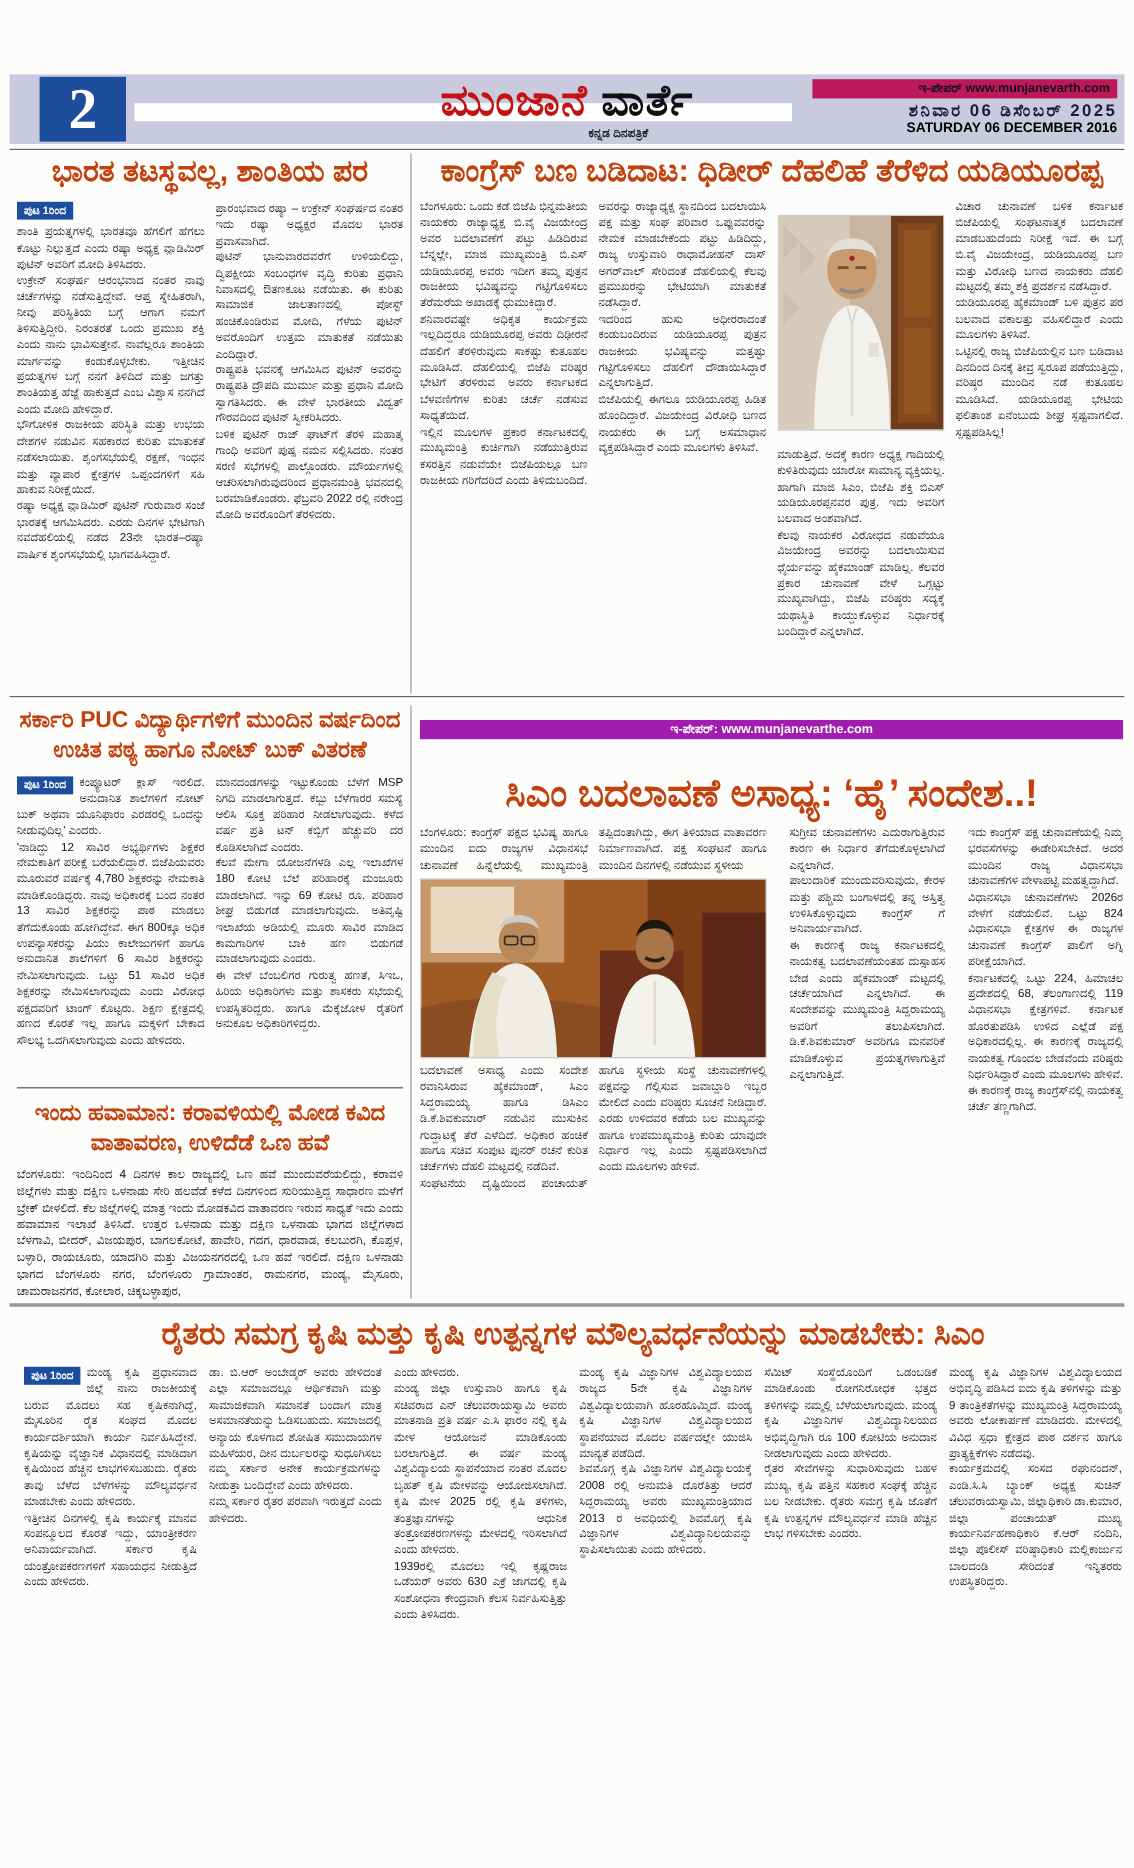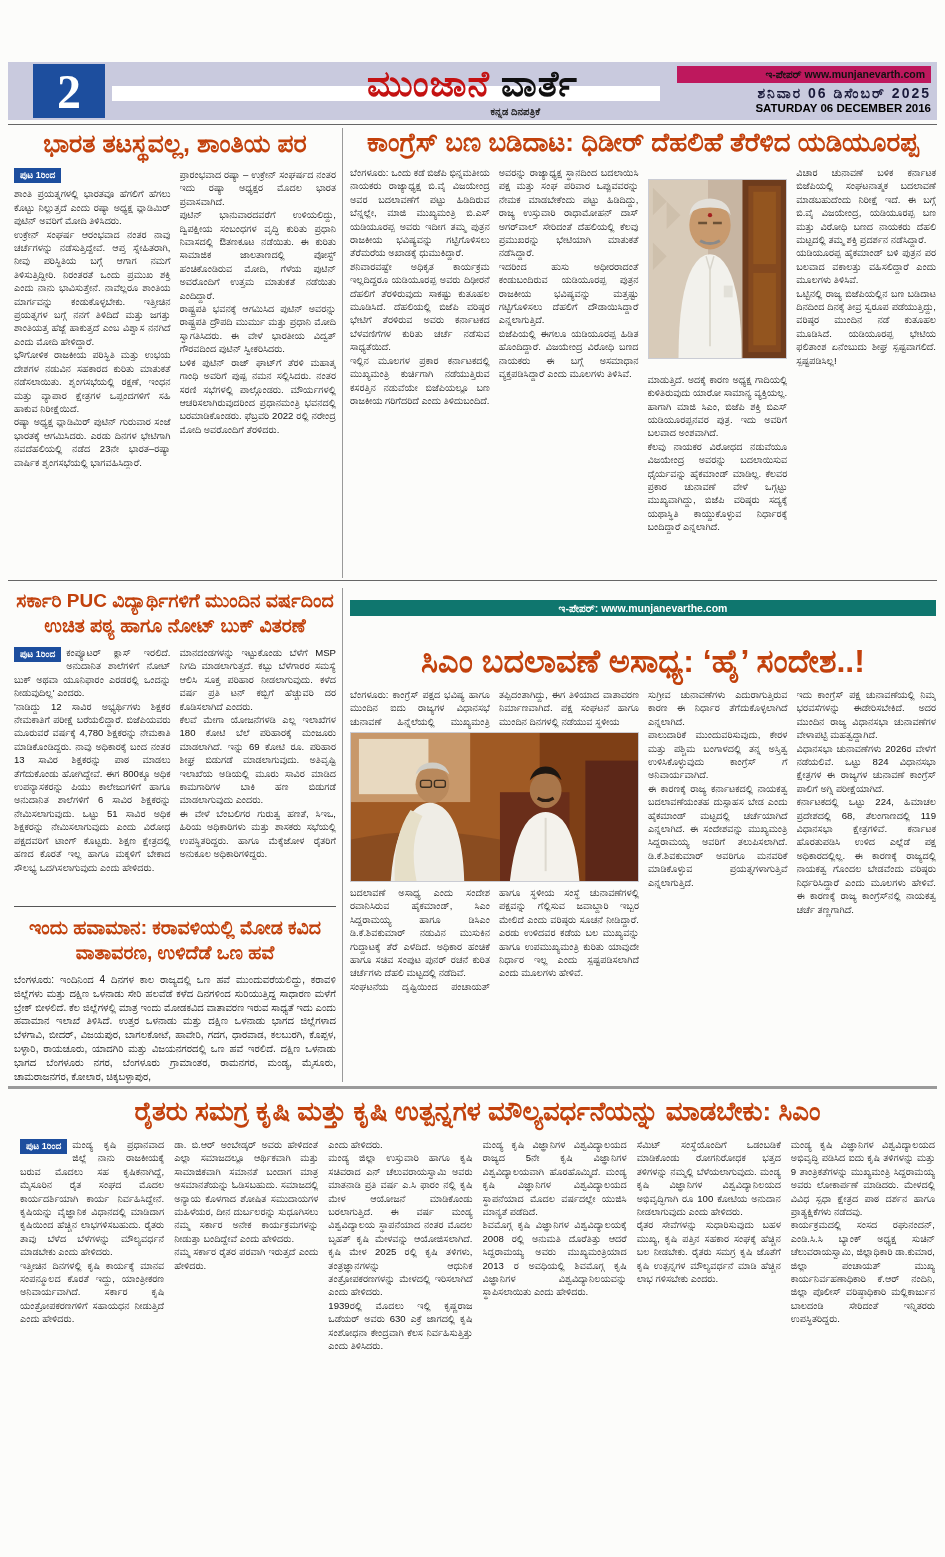--- a/index.html
+++ b/index.html
@@ -39,24 +39,24 @@
   .sec-top-left .headline{font-size:25px;line-height:30px;margin-bottom:10px;}
   .sec-top-right{position:absolute;left:350px;top:126px;width:586px;height:452px;overflow:hidden;}
   .sec-top-right .headline{font-size:26px;line-height:32px;margin-bottom:8px;white-space:nowrap;}
   .photo{width:100%;display:block;border:1px solid #caccd4;box-sizing:border-box;}
   .sec-mid-left{position:absolute;left:14px;top:588px;width:322px;height:496px;overflow:hidden;}
   .sec-mid-left .headline{font-size:19px;line-height:25px;margin-bottom:8px;}
   .inner-rule{border:none;border-top:1px solid #555;margin:8px 0;}
   .wx-head{font-size:20px;line-height:27px;}
   .wx-text{font-size:10px;line-height:13.8px;text-align:justify;margin-top:6px;white-space:pre-line;}
   .sec-mid-right{position:absolute;left:350px;top:588px;width:586px;height:496px;overflow:hidden;}
-  .banner{background:#0f766e;color:#fff;font-size:10.5px;font-weight:bold;text-align:center;
+  .banner{background:#a21caf;color:#fff;font-size:10.5px;font-weight:bold;text-align:center;
           height:16px;line-height:16px;margin-top:12px;}
   .cm-head{font-size:32px;line-height:38px;margin-top:26px;}
-  .cm-cols{display:flex;gap:9px;margin-top:8px;}
+  .cm-cols{display:flex;gap:19px;margin-top:8px;}
   .cm-left{width:289px;flex:0 0 289px;}
   .twocol{column-count:2;column-gap:9px;font-size:9.6px;line-height:13.4px;
           text-align:justify;white-space:pre-line;}
   .cm-intro{height:44px;overflow:hidden;}
   .cm-below{margin-top:4px;height:196px;overflow:hidden;}
   .sec-bottom{position:absolute;left:20px;top:1094px;width:915px;height:440px;overflow:hidden;}
   .sec-bottom .headline{font-size:26px;line-height:34px;margin-bottom:10px;}
   .cols6{display:flex;gap:10px;}
 </style>
 </head>

